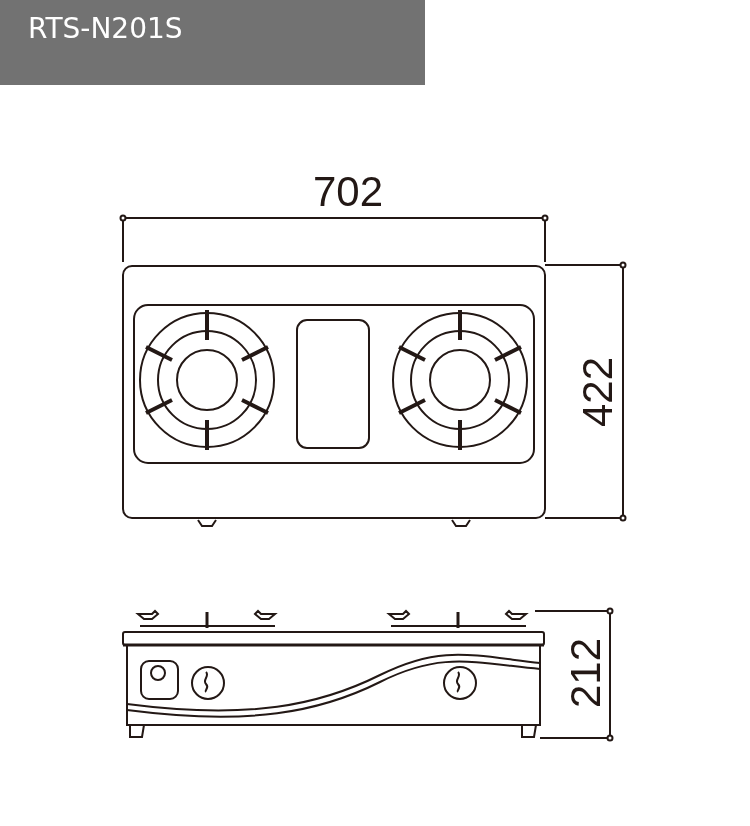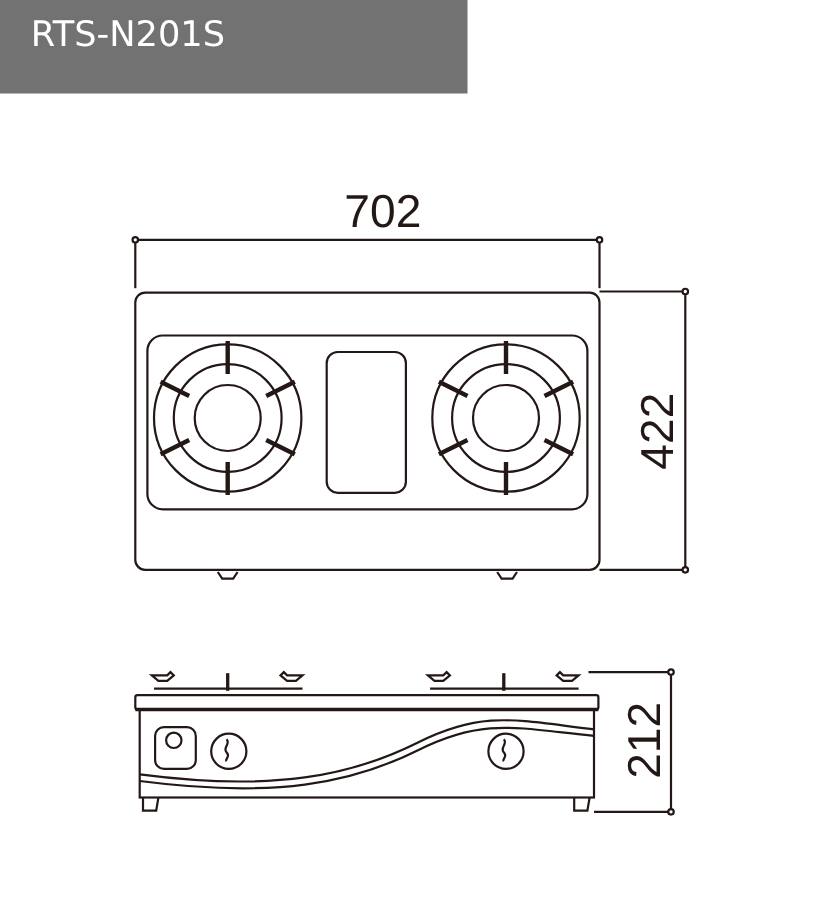--- a/index.html
+++ b/index.html
@@ -1,18 +1,18 @@
 <!DOCTYPE html>
 <html><head>
 <meta charset="utf-8">
 <style>
   html, body { margin:0; padding:0; background:#ffffff; }
   body { width:750px; height:826px; position:relative; overflow:hidden; font-family:"Liberation Sans", sans-serif; }
   .title-bar { position:absolute; left:0; top:0; width:425px; height:85px; background:#727272; }
-  .title-text { position:absolute; left:28px; top:12px; font-family:"DejaVu Sans", sans-serif; font-size:32px; color:#ffffff; letter-spacing:0px; }
+  .title-text { position:absolute; left:28px; top:12px; font-family:"DejaVu Sans", sans-serif; font-size:28px; color:#ffffff; letter-spacing:0px; }
   svg.drawing { position:absolute; left:0; top:0; }
   .dim-label { font-family:"Liberation Sans", sans-serif; font-size:42px; fill:#231815; }
 </style>
 </head>
 <body>
 
 <div class="title-bar">
   <span class="title-text">RTS-N201S</span>
 </div>
 

